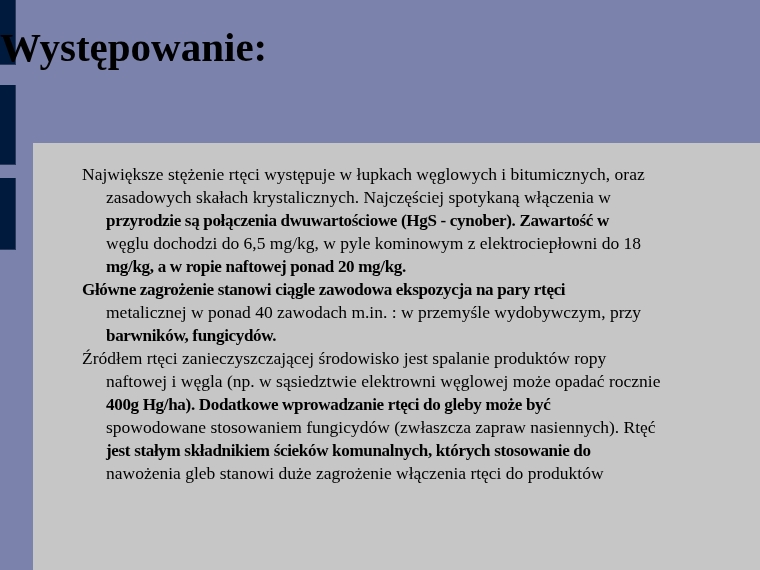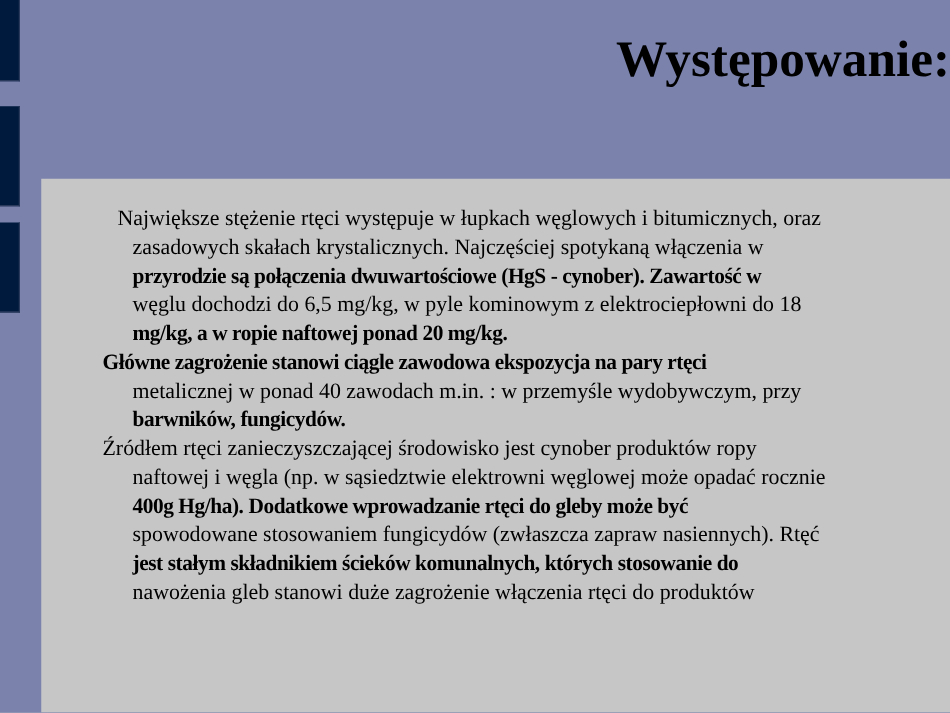--- a/index.html
+++ b/index.html
@@ -34,21 +34,21 @@
   .edge-bar.b1 { top: -4px;  height: 68px; }
   .edge-bar.b2 { top: 85px;  height: 79px; }
   .edge-bar.b3 { top: 178px; height: 71px; }
 
   
   #slide-title {
     position: absolute;
     left: 0;
     top: 22px;
     width: 760px;
-    text-align: right;
+    text-align: left;
     font-family: "Liberation Serif", serif;
     font-weight: bold;
     font-size: 41px;
     line-height: 50px;
     color: #000000;
     letter-spacing: 0px;
   }
 
   
   #content-panel {
@@ -73,21 +73,21 @@
   }
 
   .txt-line {
     white-space: nowrap;
     font-family: "Liberation Serif", serif;
     font-size: 17.5px;
     line-height: 23px;
     color: #000000;
   }
   
-  .txt-line.first   { margin-left: 16px; }
+  .txt-line.first   { margin-left: 4px; }
   
   .txt-line.cont    { margin-left: 28px; }
   .txt-line.parastart2 { margin-left: 4px; }
 
   
   .txt-line.heavy {
     font-weight: bold;
     font-size: 17.5px;
     letter-spacing: -0.35px;
     transform: scaleX(0.975);
@@ -113,21 +113,21 @@
       <div class="txt-line first">Największe stężenie rtęci występuje w łupkach węglowych i bitumicznych, oraz</div>
       <div class="txt-line cont">zasadowych skałach krystalicznych. Najczęściej spotykaną włączenia w</div>
       <div class="txt-line cont heavy"><span>przyrodzie są połączenia dwuwartościowe (</span><span class="bold">HgS - cynober</span><span>). Zawartość w</span></div>
       <div class="txt-line cont">węglu dochodzi do 6,5 mg/kg, w pyle kominowym z elektrociepłowni do 18</div>
       <div class="txt-line cont heavy">mg/kg, a w ropie naftowej ponad 20 mg/kg.</div>
 
       <div class="txt-line parastart2 heavy">Główne zagrożenie stanowi ciągle zawodowa ekspozycja na pary rtęci</div>
       <div class="txt-line cont">metalicznej w ponad 40 zawodach m.in. : w przemyśle wydobywczym, przy</div>
       <div class="txt-line cont heavy">barwników, fungicydów.</div>
 
-      <div class="txt-line parastart2">Źródłem rtęci zanieczyszczającej środowisko jest cynober produktów ropy</div>
+      <div class="txt-line parastart2">Źródłem rtęci zanieczyszczającej środowisko jest spalanie produktów ropy</div>
       <div class="txt-line cont">naftowej i węgla (np. w sąsiedztwie elektrowni węglowej może opadać rocznie</div>
       <div class="txt-line cont heavy">400g Hg/ha). Dodatkowe wprowadzanie rtęci do gleby może być</div>
       <div class="txt-line cont">spowodowane stosowaniem fungicydów (zwłaszcza zapraw nasiennych). Rtęć</div>
       <div class="txt-line cont heavy">jest stałym składnikiem ścieków komunalnych, których stosowanie do</div>
       <div class="txt-line cont">nawożenia gleb stanowi duże zagrożenie włączenia rtęci do produktów</div>
 
     </div>
   </div>
 
 </div>

